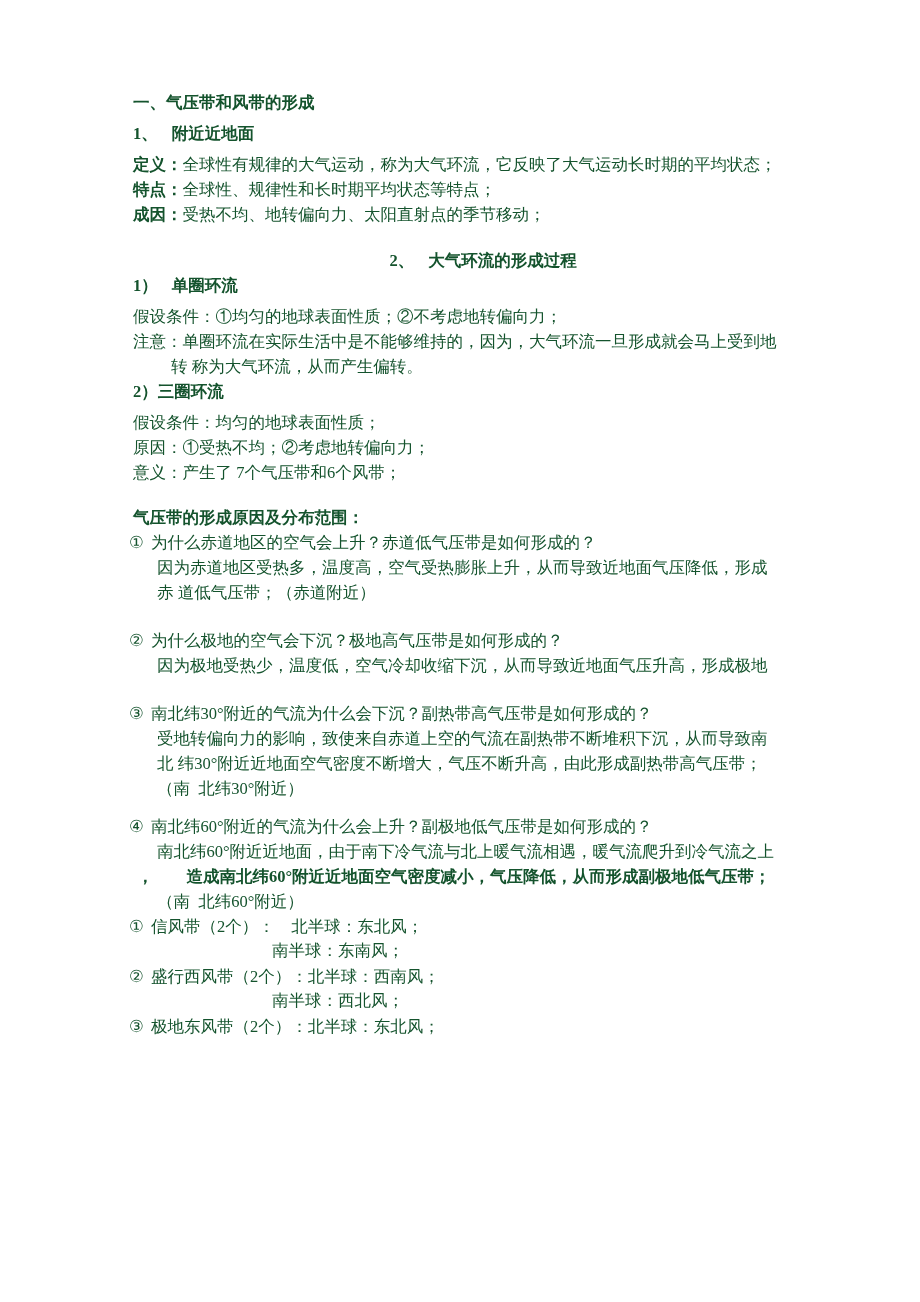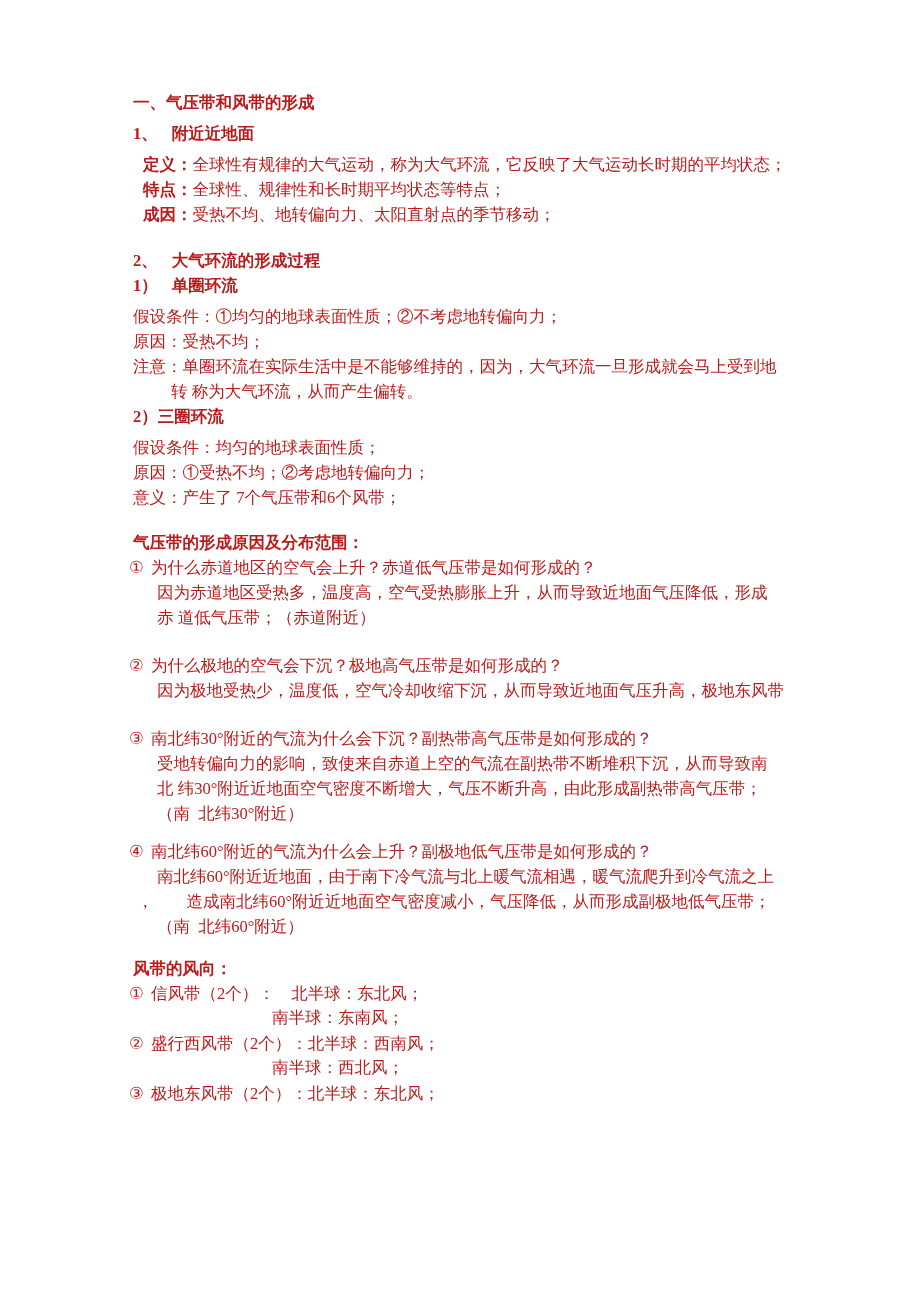--- a/index.html
+++ b/index.html
@@ -1,92 +1,90 @@
 <!DOCTYPE html>
 <html><head>
 <meta charset="utf-8">
 <style>
   html,body{margin:0;padding:0;}
   body{width:920px;height:1302px;background:#ffffff;overflow:hidden;}
   .sheet{position:relative;width:904px;height:1302px;background:#ffffff;
          font-family:"Liberation Serif","DejaVu Serif",serif;
-         color:#b91c1c;font-size:16.5px;overflow:hidden;}
+         color:#14532d;font-size:16.5px;overflow:hidden;}
   .content{position:absolute;left:133px;top:90px;width:700px;}
   .line{line-height:25px;height:25px;white-space:pre;}
   .h{font-weight:bold;}
-  .b{font-weight:bold;margin-left:10px;}
+  .b{font-weight:bold;}
   .mb6{margin-bottom:6px;}
-  .mt21{margin-top:21px;}
+  .mt21{margin-top:21px;text-align:center;}
   .mt20{margin-top:20px;}
   .mt23{margin-top:23px;}
   .mt13{margin-top:13px;}
   .mt17{margin-top:17px;}
   .hnum{display:inline-block;margin-right:14px;}
   .ind38{padding-left:38px;}
   .q{display:flex;margin-left:-4px;}
   .marker{flex:none;width:22px;}
   .qtext{flex:1;white-space:pre;}
   .ans{padding-left:24px;}
-  .ans-hang{padding-left:4px;}
+  .ans-hang{padding-left:4px;font-weight:bold;}
   .wind2{padding-left:139px;font-family:Liberation Mono, monospace;}
 </style>
 </head>
 <body>
 
 <div class="sheet">
   <div class="content">
 
     <div class="line h mb6">一、气压带和风带的形成</div>
     <div class="line h mb6"><span class="hnum">1、</span><span>附近近地面</span></div>
 
     <div class="line"><span class="b">定义：</span><span>全球性有规律的大气运动，称为大气环流，它反映了大气运动长时期的平均状态；</span></div>
     <div class="line"><span class="b">特点：</span><span>全球性、规律性和长时期平均状态等特点；</span></div>
     <div class="line"><span class="b">成因：</span><span>受热不均、地转偏向力、太阳直射点的季节移动；</span></div>
 
     <div class="line h mt21"><span class="hnum">2、</span><span>大气环流的形成过程</span></div>
     <div class="line h mb6"><span class="hnum">1）</span><span>单圈环流</span></div>
 
     <div class="line">假设条件：①均匀的地球表面性质；②不考虑地转偏向力；</div>
-    <div class="line">原因：受热不均；</div>
     <div class="line">注意：单圈环流在实际生活中是不能够维持的，因为，大气环流一旦形成就会马上受到地</div>
     <div class="line ind38">转 称为大气环流，从而产生偏转。</div>
 
     <div class="line h mb6">2）三圈环流</div>
     <div class="line">假设条件：均匀的地球表面性质；</div>
     <div class="line">原因：①受热不均；②考虑地转偏向力；</div>
     <div class="line">意义：产生了 7个气压带和6个风带；</div>
 
     <div class="line h mt20">气压带的形成原因及分布范围：</div>
 
     <div>
       <div class="line q"><span class="marker">①</span><span class="qtext">为什么赤道地区的空气会上升？赤道低气压带是如何形成的？</span></div>
       <div class="line ans">因为赤道地区受热多，温度高，空气受热膨胀上升，从而导致近地面气压降低，形成</div>
       <div class="line ans">赤 道低气压带；（赤道附近）</div>
     </div>
 
     <div class="mt23">
       <div class="line q"><span class="marker">②</span><span class="qtext">为什么极地的空气会下沉？极地高气压带是如何形成的？</span></div>
-      <div class="line ans">因为极地受热少，温度低，空气冷却收缩下沉，从而导致近地面气压升高，极地东风带</div>
+      <div class="line ans">因为极地受热少，温度低，空气冷却收缩下沉，从而导致近地面气压升高，形成极地</div>
     </div>
 
     <div class="mt23">
       <div class="line q"><span class="marker">③</span><span class="qtext">南北纬30°附近的气流为什么会下沉？副热带高气压带是如何形成的？</span></div>
       <div class="line ans">受地转偏向力的影响，致使来自赤道上空的气流在副热带不断堆积下沉，从而导致南</div>
       <div class="line ans">北 纬30°附近近地面空气密度不断增大，气压不断升高，由此形成副热带高气压带；</div>
       <div class="line ans">（南  北纬30°附近）</div>
     </div>
 
     <div class="mt13">
       <div class="line q"><span class="marker">④</span><span class="qtext">南北纬60°附近的气流为什么会上升？副极地低气压带是如何形成的？</span></div>
       <div class="line ans">南北纬60°附近近地面，由于南下冷气流与北上暖气流相遇，暖气流爬升到冷气流之上</div>
       <div class="line ans-hang" style="line-height:25px;height:25px;white-space:pre;">，　　造成南北纬60°附近近地面空气密度减小，气压降低，从而形成副极地低气压带；</div>
       <div class="line ans">（南  北纬60°附近）</div>
     </div>
 
-    <div class="line h mt17">风带的风向：</div>
 
     <div>
       <div class="line q"><span class="marker">①</span><span class="qtext">信风带（2个）：　北半球：东北风；</span></div>
       <div class="line wind2">南半球：东南风；</div>
     </div>
 
     <div>
       <div class="line q"><span class="marker">②</span><span class="qtext">盛行西风带（2个）：北半球：西南风；</span></div>
       <div class="line wind2">南半球：西北风；</div>
     </div>

